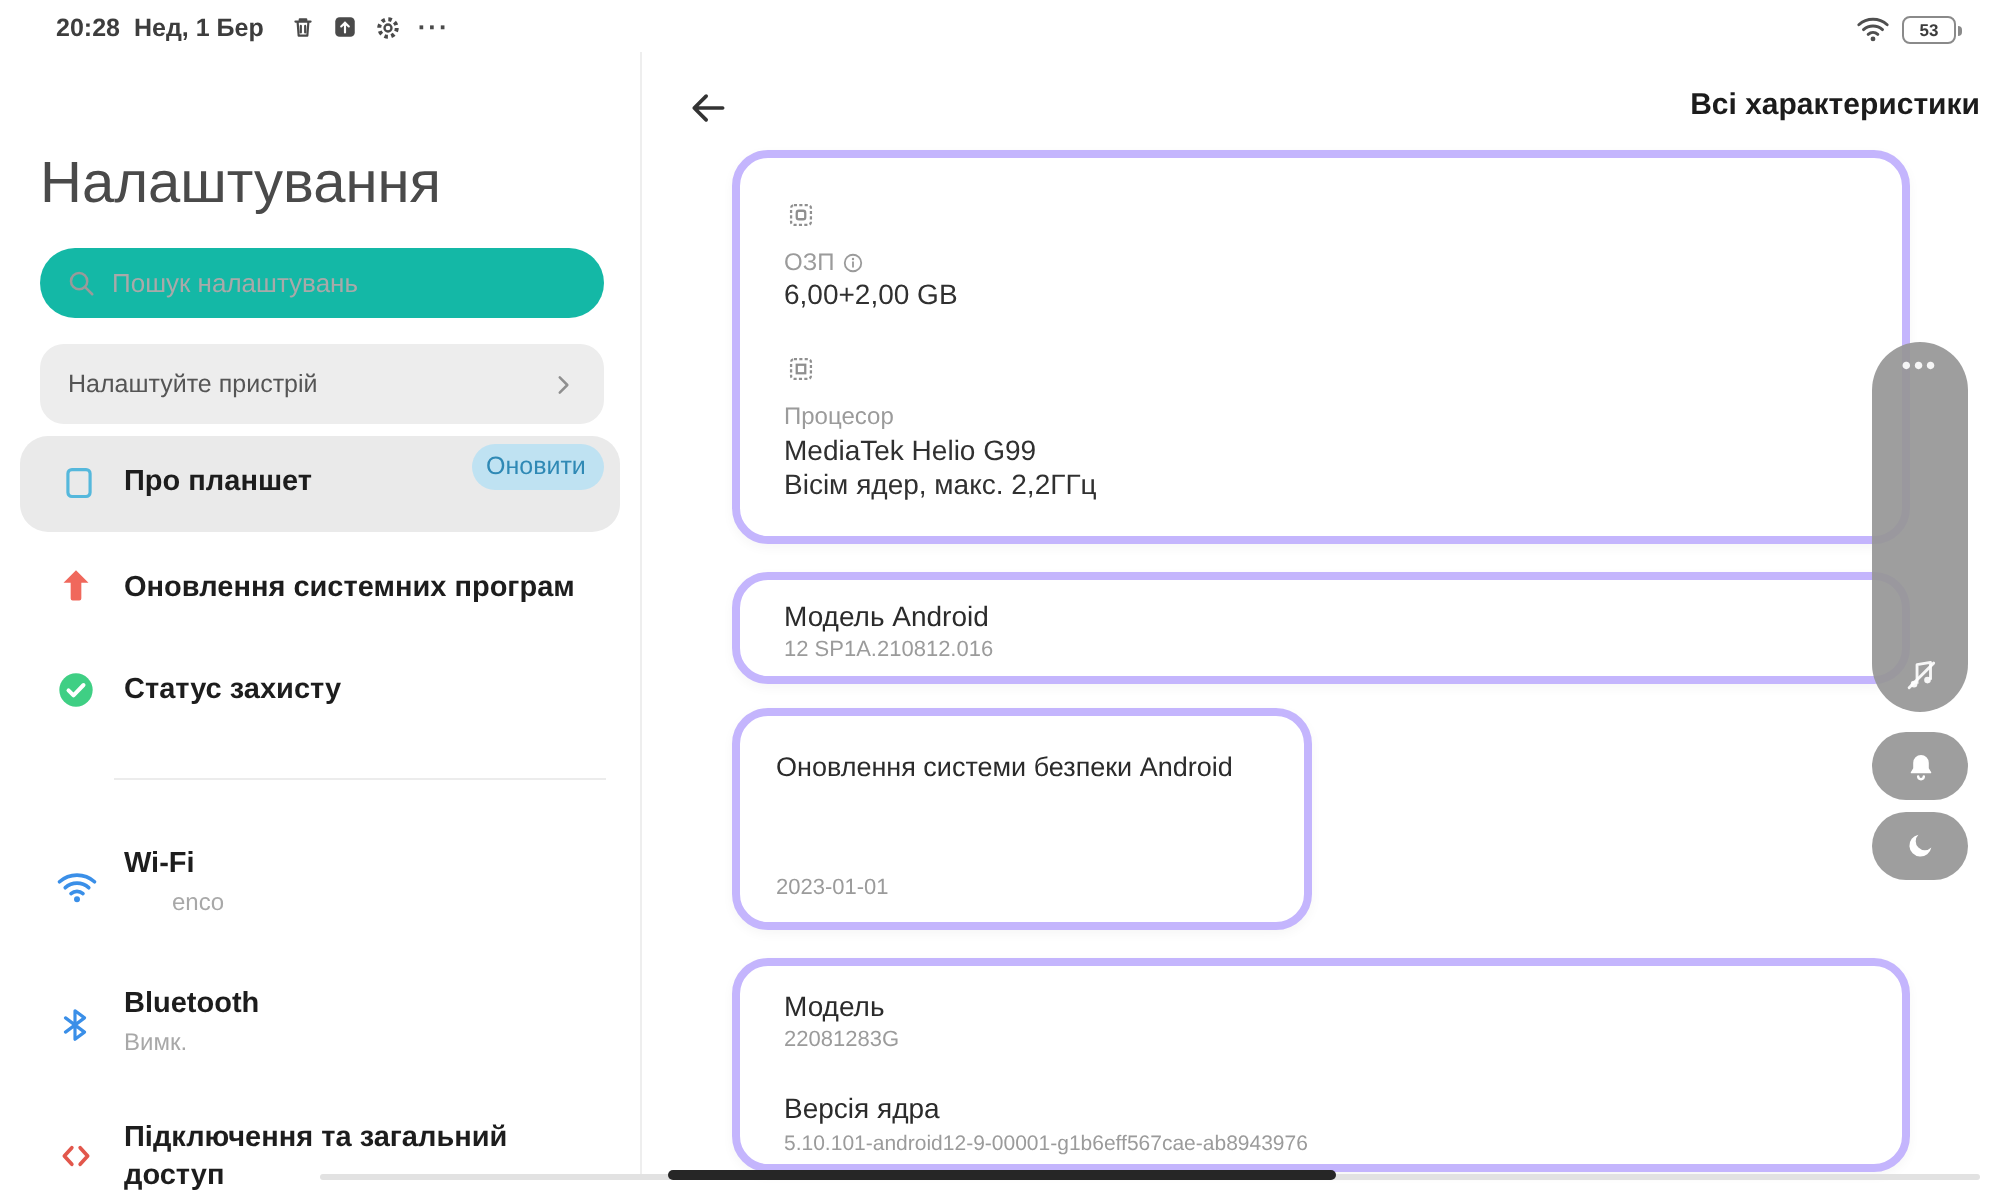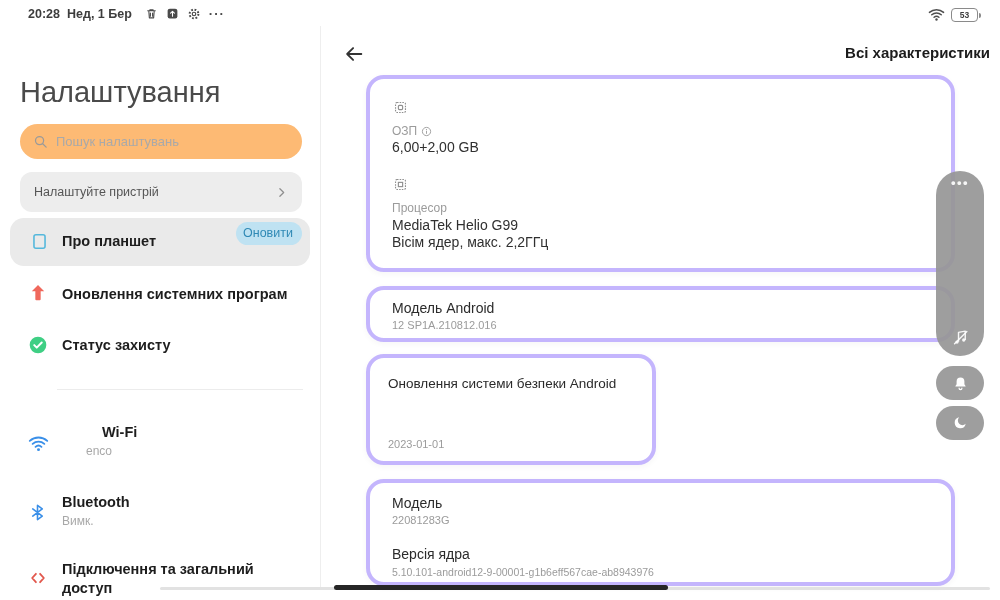--- a/index.html
+++ b/index.html
@@ -11,21 +11,21 @@
   .statusbar { position:absolute; top:0; left:0; right:0; height:28px; }
   .sb-left { position:absolute; left:28px; top:6px; display:flex; align-items:center; gap:7px; color:#3d3d3d; font-size:12.5px; font-weight:600; }
   .sb-icons { display:flex; align-items:center; gap:8px; margin-left:6px; color:#4a4a4a; }
   .sb-dots { font-size:13px; font-weight:700; letter-spacing:1px; color:#4a4a4a; }
   .sb-right { position:absolute; right:22px; top:6px; display:flex; align-items:center; gap:6px; color:#4f4f4f; }
   .battery { position:relative; width:27px; height:14px; border:1.4px solid #8a8a8a; border-radius:4px; font-size:8.5px; color:#3d3d3d; display:flex; align-items:center; justify-content:center; font-weight:600; }
   .battery:after { content:""; position:absolute; right:-4px; top:4px; width:2.5px; height:5px; background:#8a8a8a; border-radius:0 2px 2px 0; }
 
   
   .sidebar-title { position:absolute; left:20px; top:76px; font-size:29px; color:#4a4a4a; font-weight:400; }
-  .searchbox { position:absolute; left:20px; top:124px; width:282px; height:35px; background:#fdba74; border-radius:18px; display:flex; align-items:center; padding:0 13px; gap:8px; color:#9a9a9a; }
+  .searchbox { position:absolute; left:20px; top:124px; width:282px; height:35px; background:#14b8a6; border-radius:18px; display:flex; align-items:center; padding:0 13px; gap:8px; color:#9a9a9a; }
   .searchbox input { border:none; outline:none; background:transparent; font-family:inherit; font-size:13px; color:#333; width:100%; }
   .searchbox input::placeholder { color:#a9a9a9; }
   .setup-row { position:absolute; left:20px; top:172px; width:282px; height:40px; background:#ededed; border-radius:12px; display:flex; align-items:center; padding:0 14px; cursor:pointer; }
   .setup-row .lbl { font-size:12.5px; color:#555; flex:1; }
   .setup-row .chev { color:#8f8f8f; display:flex; }
   .about-row { position:absolute; left:10px; top:218px; width:300px; height:48px; background:#eaeaea; border-radius:14px; cursor:pointer; }
   .about-row .tab-ic { position:absolute; left:20px; top:14px; display:flex; }
   .about-row .lbl { position:absolute; left:52px; top:15px; font-size:14.5px; font-weight:700; color:#1d1d1d; }
   .badge { position:absolute; right:8px; top:4px; width:66px; background:#bfe2f2; border-radius:15px; color:#2f89b5; font-size:12.5px; line-height:1.2; padding:4px 7px; overflow-wrap:anywhere; cursor:pointer; }
   .nav-item { position:absolute; left:10px; width:300px; cursor:pointer; }
@@ -160,21 +160,21 @@
 
   <div class="side-divider"></div>
 
   <div class="nav-item" style="top:420px; height:50px;">
     <span class="ic" style="top:13px; color:#3a8fe8;">
       <svg viewBox="0 0 24 24" width="21" height="21">
           <path d="M2 9a15 15 0 0120 0M5.3 12.4a10 10 0 0113.4 0M8.6 15.8a5.2 5.2 0 016.8 0" fill="none" stroke="currentColor" stroke-width="2.1" stroke-linecap="round"></path>
           <circle cx="12" cy="19" r="1.7" fill="currentColor"></circle>
         </svg>
     </span>
-    <span class="lbl" style="top:4px;margin-left:40px;">Wi-Fi</span>
+    <span class="lbl" style="top:4px;">Wi-Fi</span>
     <span class="sub" style="top:24px;margin-left:24px;">enco</span>
   </div>
 
   <div class="nav-item" style="top:490px; height:50px;">
     <span class="ic" style="top:13px;">
       <svg viewBox="0 0 24 24" width="19" height="19">
           <path d="M6 7.5l12 9L12 21V3l6 4.5-12 9" fill="none" stroke="#3a8fe8" stroke-width="2" stroke-linecap="round" stroke-linejoin="round"></path>
         </svg>
     </span>
     <span class="lbl" style="top:4px;">Bluetooth</span>

